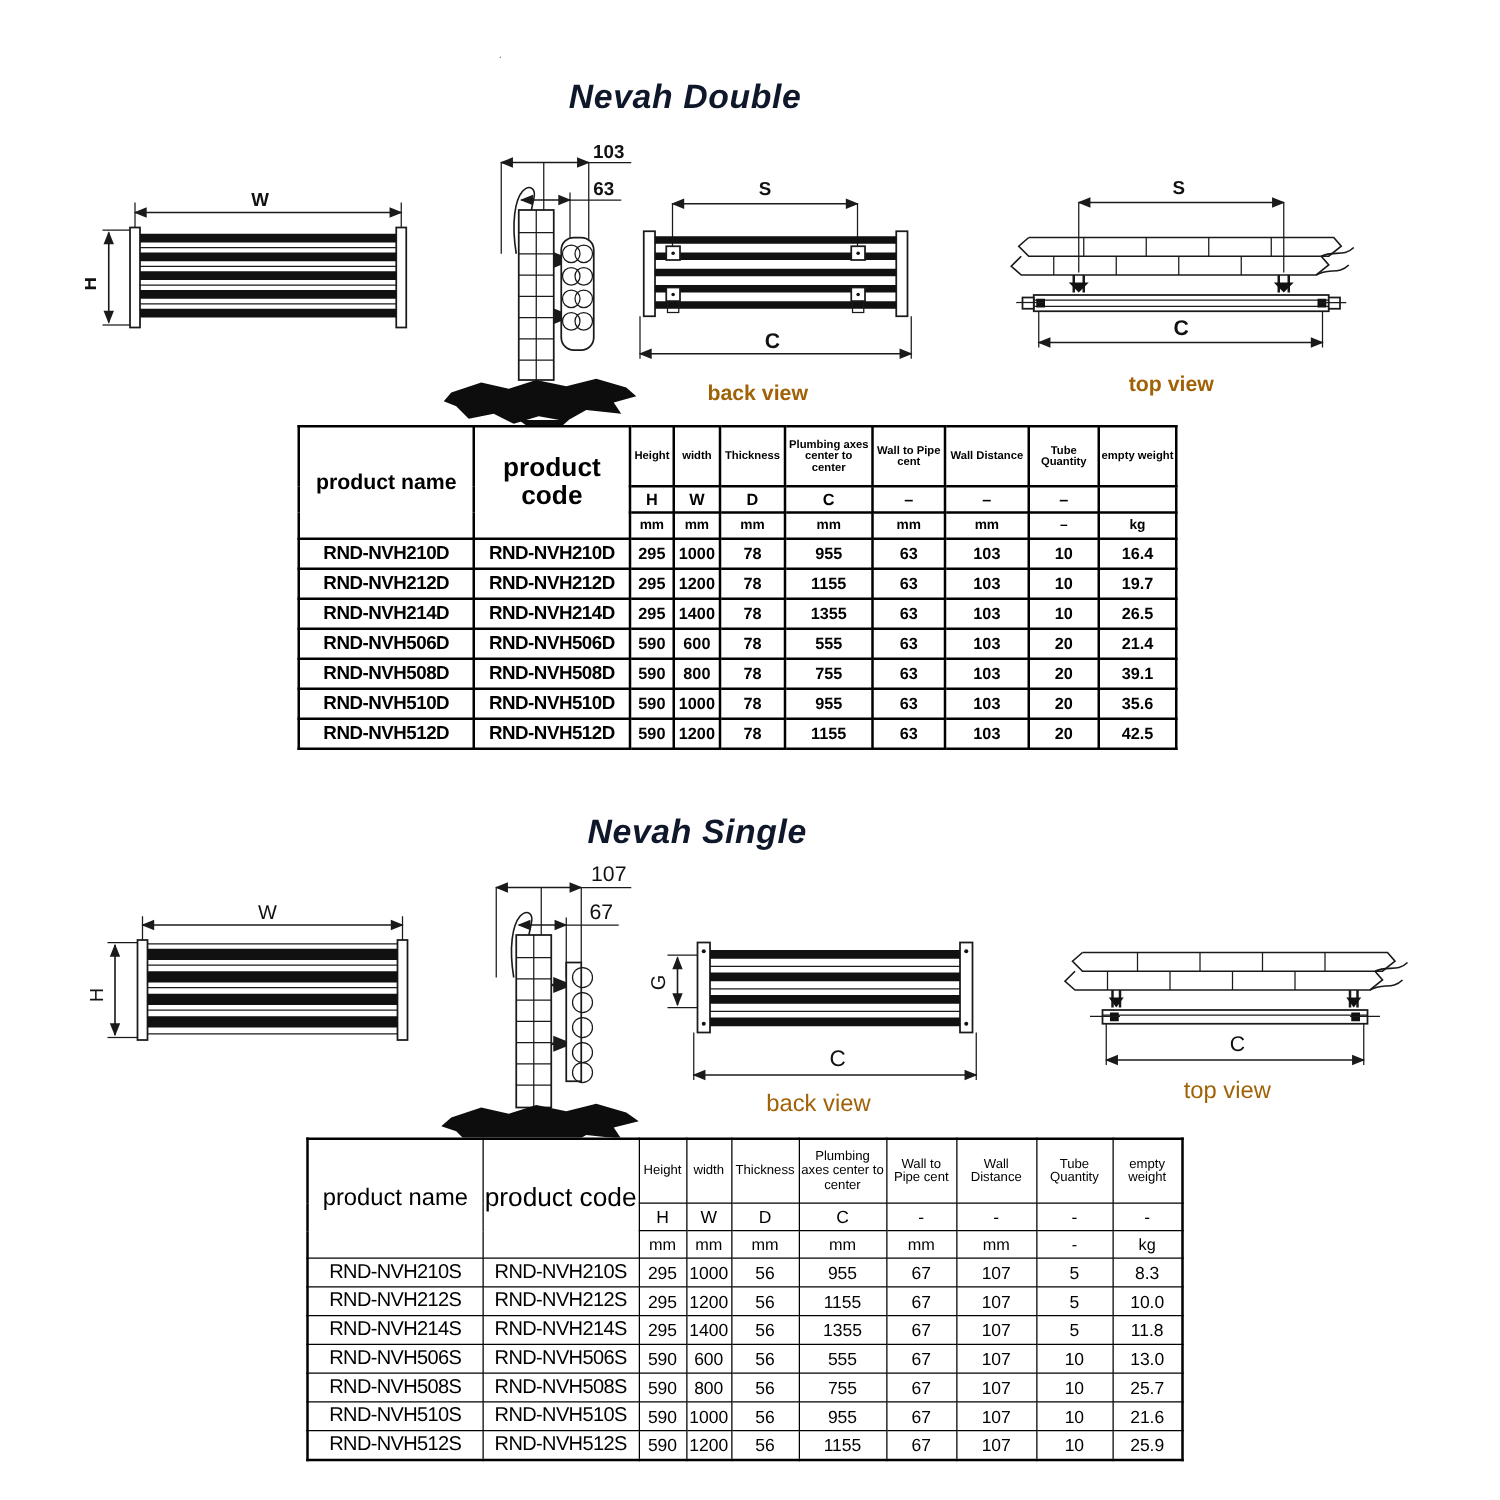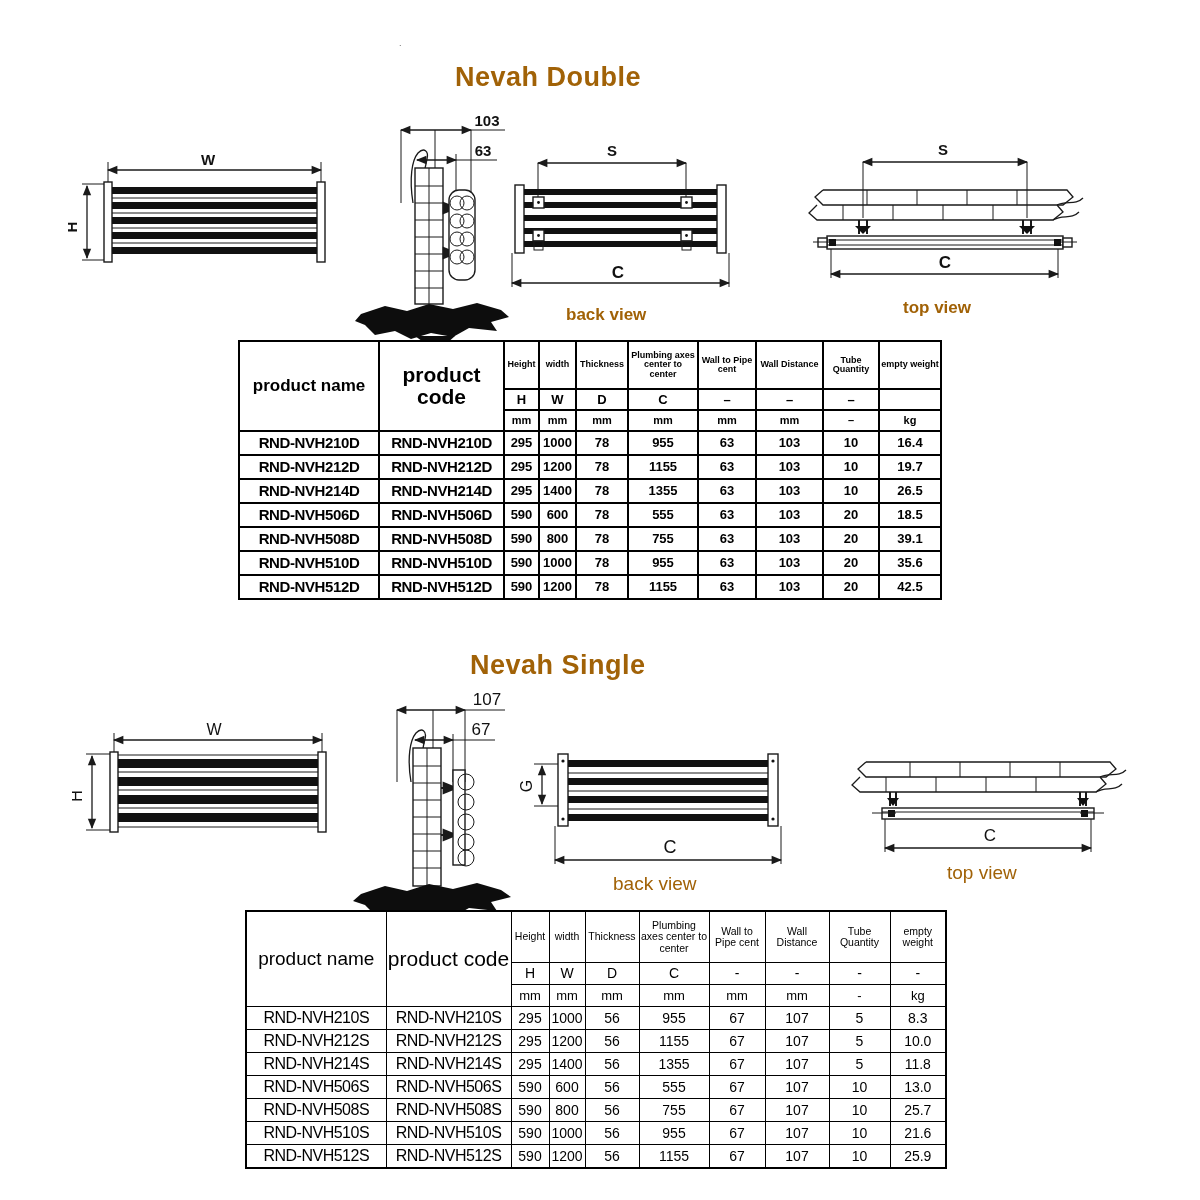--- a/index.html
+++ b/index.html
@@ -3,21 +3,21 @@
 <meta charset="utf-8">
 <style>
   html,body{margin:0;padding:0;}
   body{
     width:1200px;height:1200px;position:relative;background:#ffffff;
     font-family:"Liberation Sans",sans-serif;color:#000;
     -webkit-font-smoothing:antialiased;
   }
   .abs{position:absolute;}
   .section-title{
-    font-weight:bold;font-size:27px;letter-spacing:.5px;color:#a16207;white-space:nowrap;
+    font-weight:bold;font-size:27px;letter-spacing:.5px;color:#0f172a;white-space:nowrap;font-style:italic;
   }
   .stray-dot{font-size:9px;color:#666;}
   .caption{white-space:nowrap;color:#a16207;}
   .caption.bold{font-weight:700;font-size:17px;}
   .caption.reg{font-weight:400;font-size:19px;}
 
   
   table.spec{border-collapse:collapse;table-layout:fixed;background:#fff;}
   table.spec th,table.spec td{
     text-align:center;vertical-align:middle;padding:0 1px;overflow:hidden;
@@ -299,21 +299,21 @@
       <tr>
         <td>RND-NVH506D</td>
         <td>RND-NVH506D</td>
         <td>590</td>
         <td>600</td>
         <td>78</td>
         <td>555</td>
         <td>63</td>
         <td>103</td>
         <td>20</td>
-        <td>18.5</td>
+        <td>21.4</td>
       </tr>
       <tr>
         <td>RND-NVH508D</td>
         <td>RND-NVH508D</td>
         <td>590</td>
         <td>800</td>
         <td>78</td>
         <td>755</td>
         <td>63</td>
         <td>103</td>

